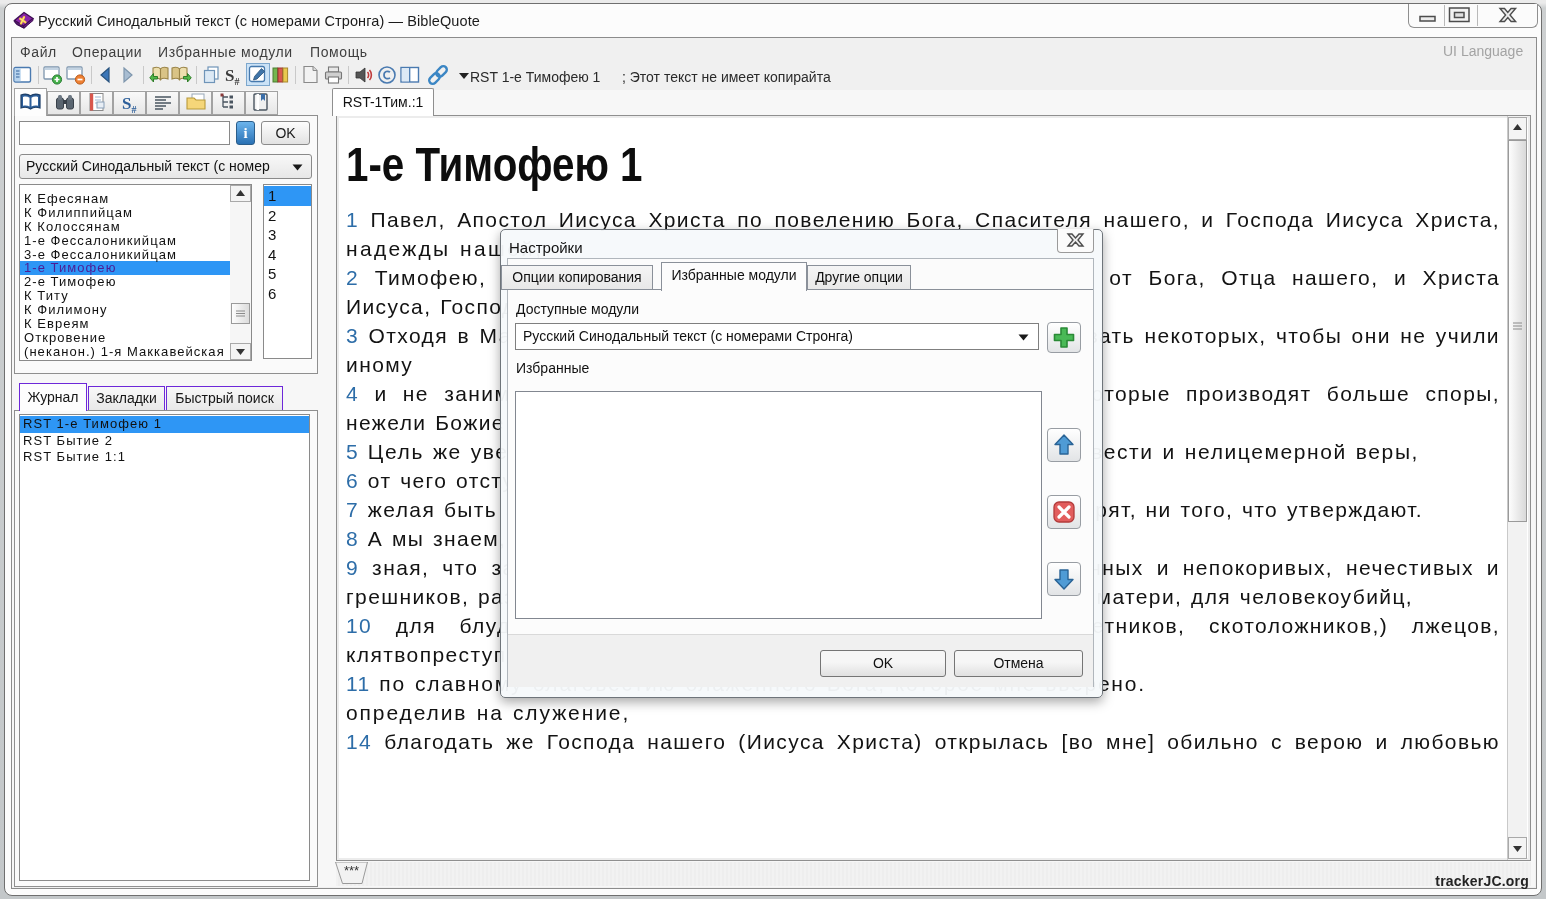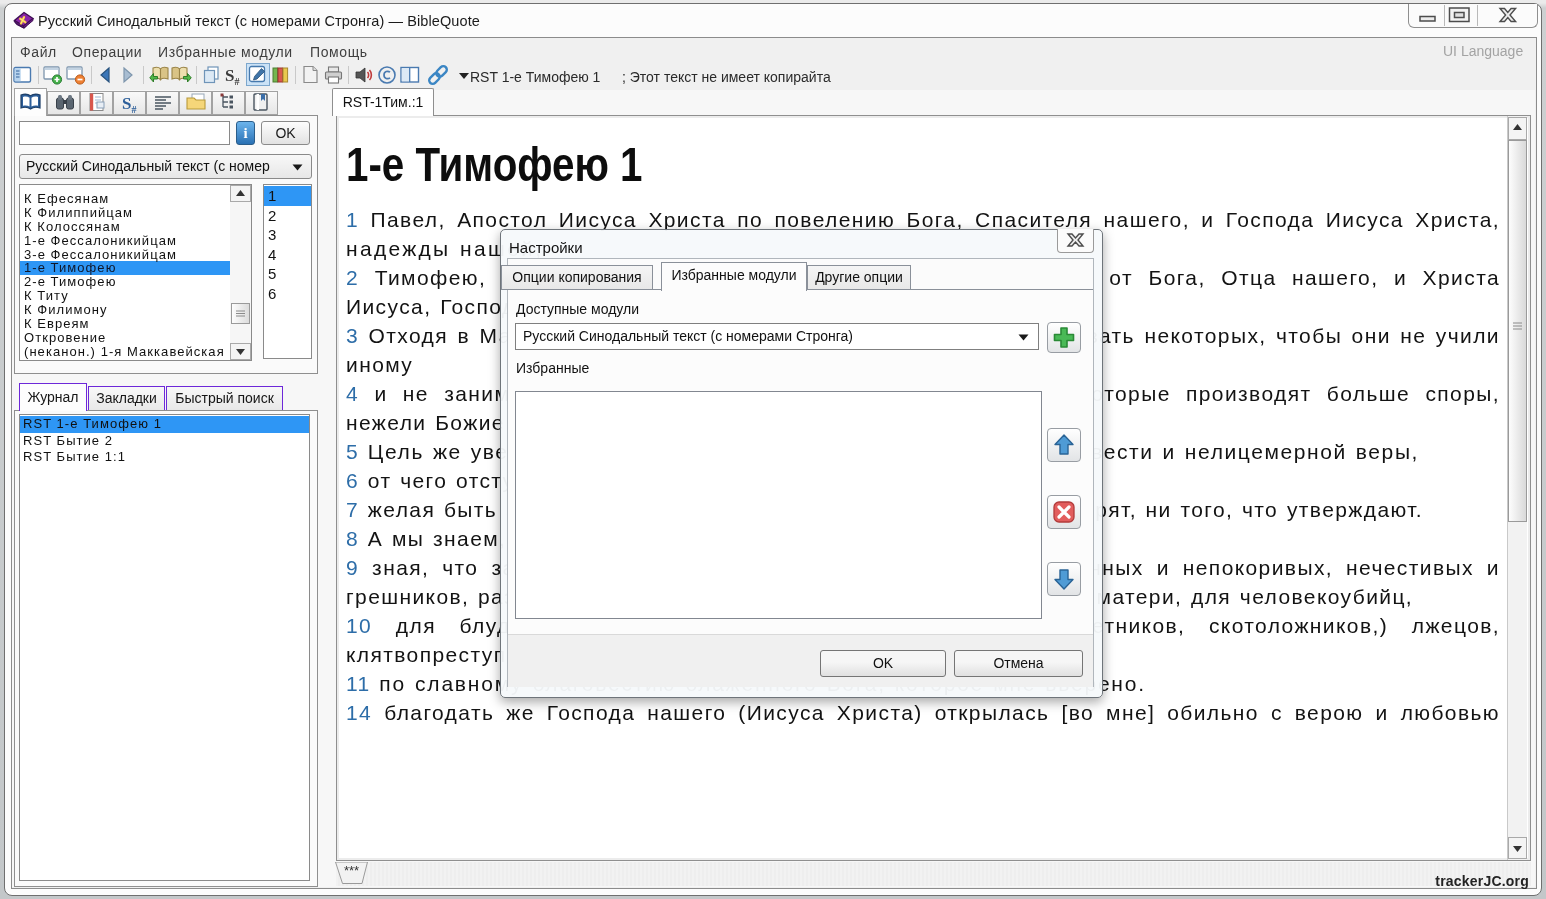--- a/index.html
+++ b/index.html
@@ -17,21 +17,21 @@
 .ltab{top:91px;width:33px;height:24px;background:linear-gradient(#f9f9f9,#e6e6e6);border:1px solid #a2a2a2;box-sizing:border-box;}
 .ltabsel{top:88px;height:28px;background:#fdfdfd;border-bottom:none;z-index:3;}
 
 .panel{border:1px solid #8f8f8f;background:#fafafa;}
 .tbox{left:19px;top:121px;width:211px;height:24px;background:#fff;border:1px solid #898989;box-sizing:border-box;}
 .ibtn{left:236px;top:121px;width:19px;height:24px;border-radius:3px;background:linear-gradient(#6cb4ec,#2a71b4);border:1px solid #2a5d8a;box-sizing:border-box;color:#fff;font-family:"Liberation Serif",serif;font-weight:bold;font-size:15px;text-align:center;line-height:22px;}
 .okbtn{left:261px;top:121px;width:49px;height:24px;border-radius:3px;background:linear-gradient(#fdfdfd,#e2e2e2);border:1px solid #8a8a8a;box-sizing:border-box;font-size:14px;text-align:center;line-height:22px;color:#1a1a1a;}
 .combo{left:19px;top:154px;width:293px;height:25px;border-radius:3px;background:linear-gradient(#f8f8f8,#e7e7e7);border:1px solid #8a8a8a;box-sizing:border-box;font-size:14px;line-height:23px;color:#111;}
 .list{background:#fff;border:1px solid #8a8a8a;box-sizing:border-box;}
 .bk{height:13.9px;line-height:13.9px;font-size:13px;letter-spacing:1.05px;padding-left:4px;white-space:nowrap;color:#111;}
-.sel{background:#2e96f5;color:#0f172a;}
+.sel{background:#2e96f5;color:#4c1d95;}
 .ch{height:19.6px;line-height:19.6px;font-size:15px;padding-left:4px;color:#111;}
 .jr{height:16.6px;line-height:16.6px;font-size:13px;letter-spacing:1.05px;padding-left:3px;white-space:nowrap;color:#111;}
 .btab{font-size:14px;text-align:center;background:linear-gradient(#f8f8f8,#e8e8e8);border:1px solid #6d28d9;box-sizing:border-box;color:#161616;}
 
 .sbbtn{background:#f4f4f4;border:1px solid #a9a9a9;box-sizing:border-box;}
 
 .mtext{font-size:21px;color:#131313;letter-spacing:1.4px;word-spacing:1.5px;}
 .l{height:29px;line-height:29px;white-space:nowrap;}
 .j{text-align:justify;text-align-last:justify;white-space:normal;height:29px;line-height:29px;}
 .vn{color:#2d6da8;}
@@ -279,20 +279,21 @@
     <div class="l">нежели Божие назидание в вере.</div>
     <div class="l"><span class="vn">5</span> <span style="letter-spacing:1.6px">Цель же увещания есть любовь от чистого сердца и доброй совести и нелицемерной веры,</span></div>
     <div class="l"><span class="vn">6</span> от чего отступив, некоторые уклонились в пустословие,</div>
     <div class="l"><span class="vn">7</span> желая быть законоучителями, но не разумея ни того, о чем говорят, ни того, что утверждают.</div>
     <div class="l"><span class="vn">8</span> А мы знаем, что закон добр, если кто законно употребляет его,</div>
     <div class="j"><span class="vn">9</span> зная, что закон положен не для праведника, но для беззаконных и непокоривых, нечестивых и</div>
     <div class="l">грешников, развратных и оскверненных, для оскорбителей отца и матери, для человекоубийц,</div>
     <div class="j"><span class="vn">10</span> для блудников, мужеложников, человекохищников, (клеветников, скотоложников,) лжецов,</div>
     <div class="l">клятвопреступников, и для всего, что противно здравому учению,</div>
     <div class="l"><span class="vn">11</span> <span style="letter-spacing:1.78px">по славному благовестию блаженного Бога, которое мне вверено.</span></div>
+    <div class="l"><span style="letter-spacing:1.9px">определив на служение,</span></div>
     <div class="j"><span class="vn">14</span> благодать же Господа нашего (Иисуса Христа) открылась [во мне] обильно с верою и любовью</div>
   </div>
 
 <div class="abs" style="left:1507px;top:116px;width:20px;height:744px;background:#f2f2f2;border-left:1px solid #c9c9c9;box-sizing:border-box;z-index:3"></div>
 <div class="abs sbbtn" style="left:1508px;top:117px;width:19px;height:23px;z-index:4"></div>
 <svg class="abs" style="left:1508px;top:117px;z-index:5" width="19" height="23">
     <path d="M9.5 7 L14 13 L5 13 Z" fill="#333"></path>
   </svg>
 <div class="abs" style="left:1508px;top:140px;width:19px;height:382px;background:linear-gradient(90deg,#fdfdfd,#d9d9d9);border:1px solid #9a9a9a;box-sizing:border-box;z-index:4"></div>
 <svg class="abs" style="left:1508px;top:320px;z-index:5" width="19" height="15">

